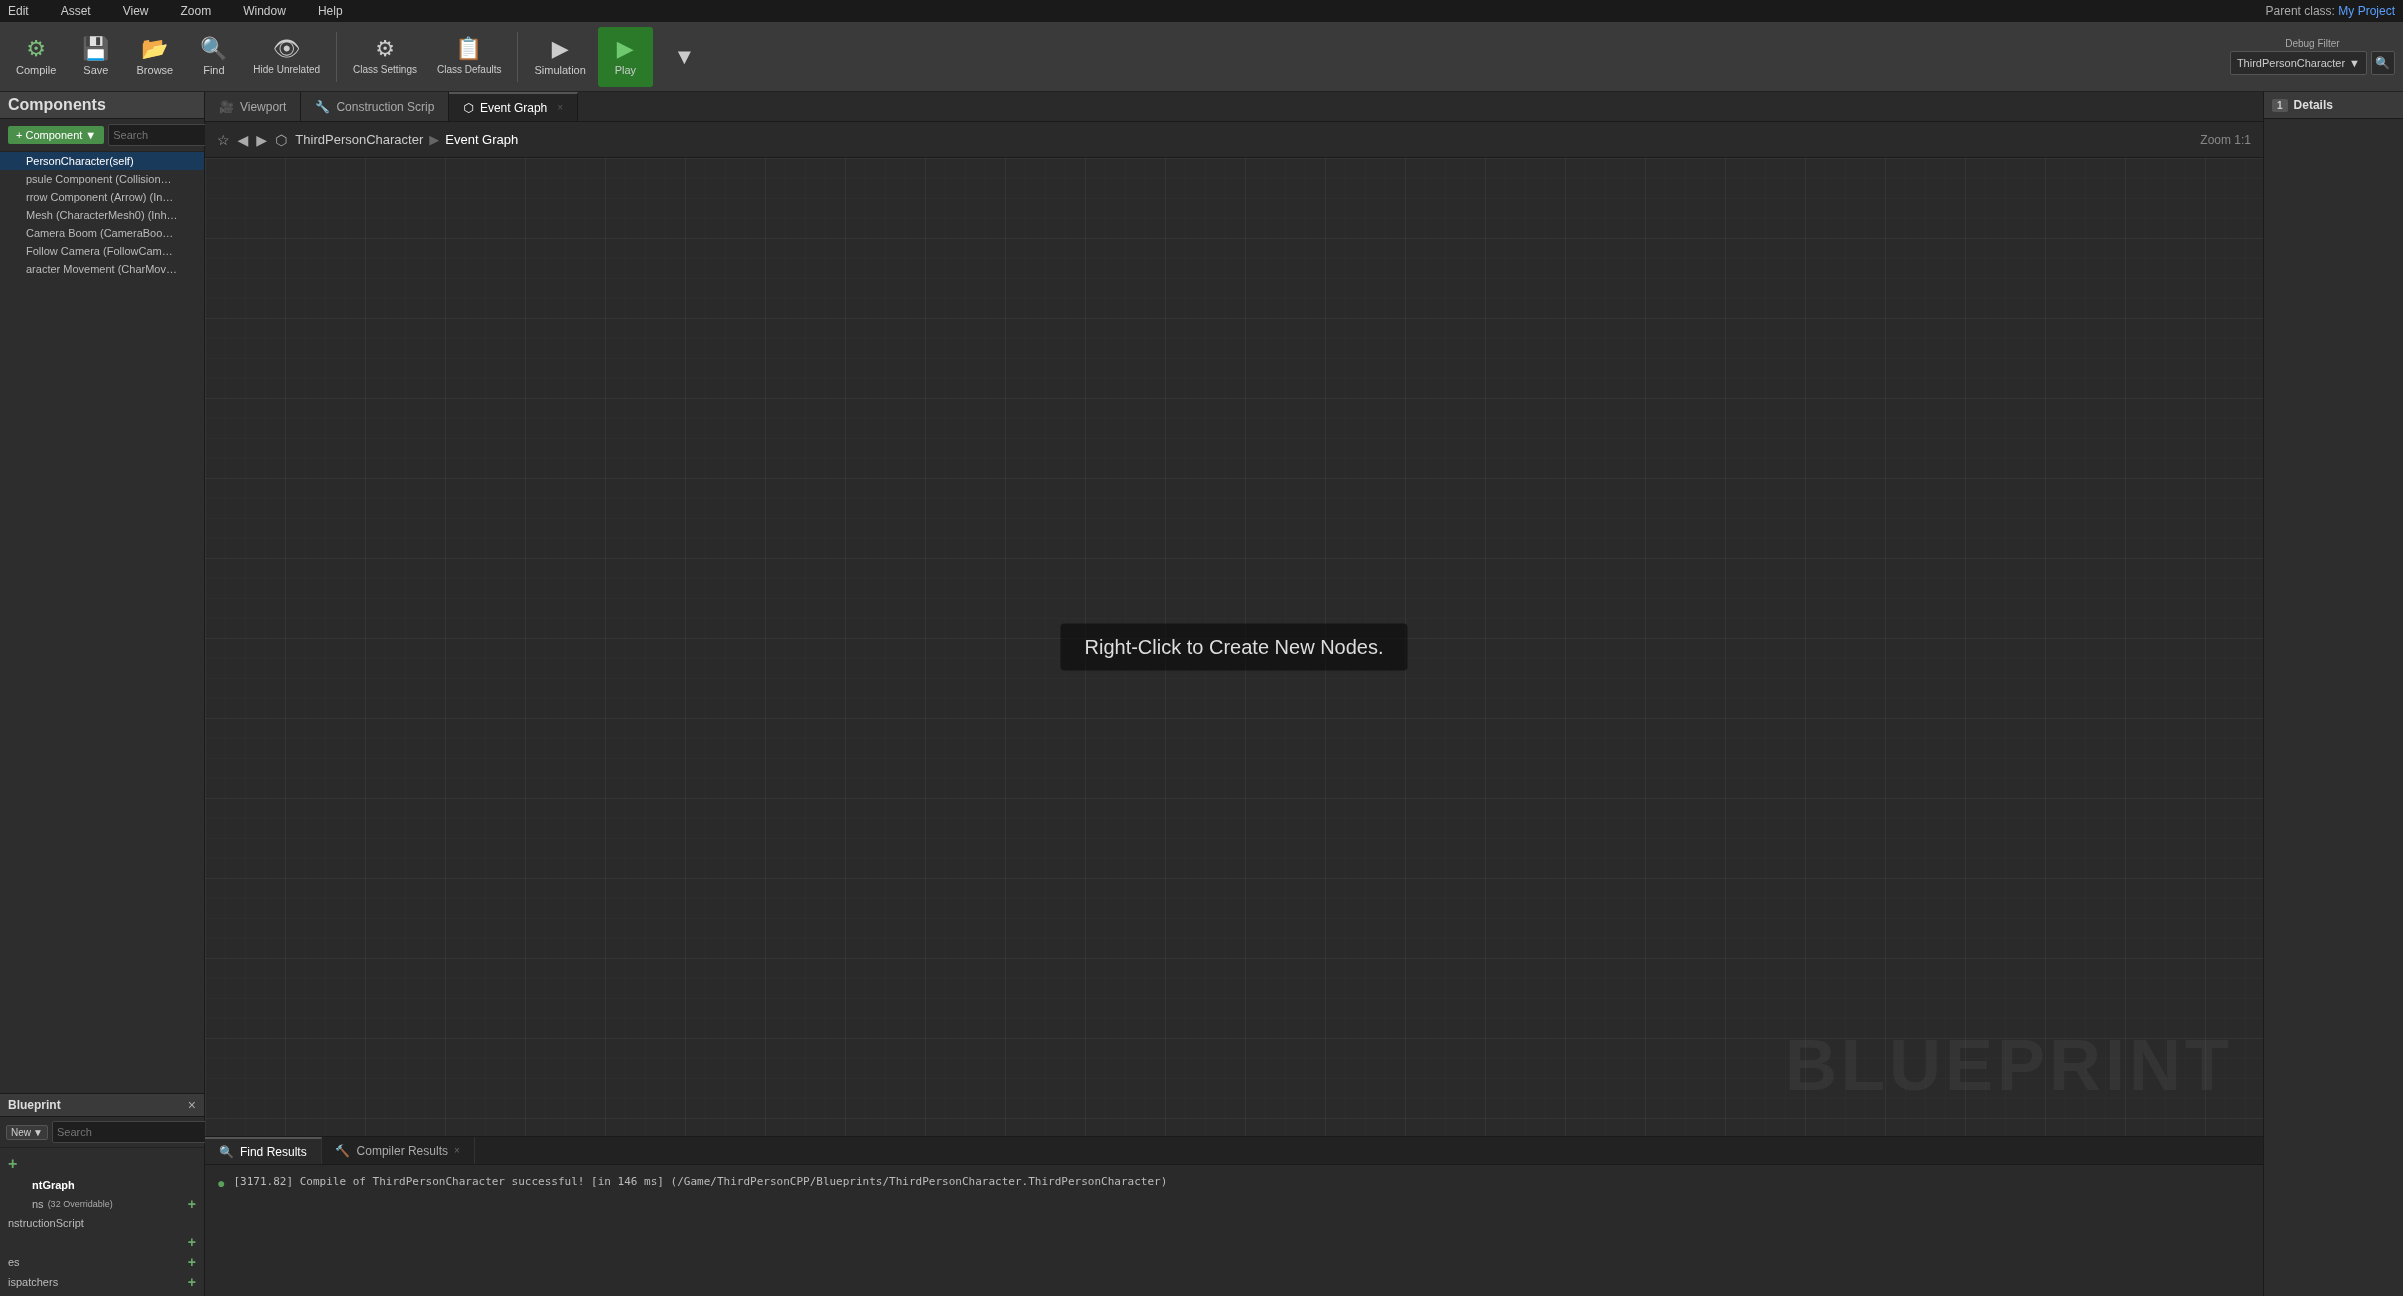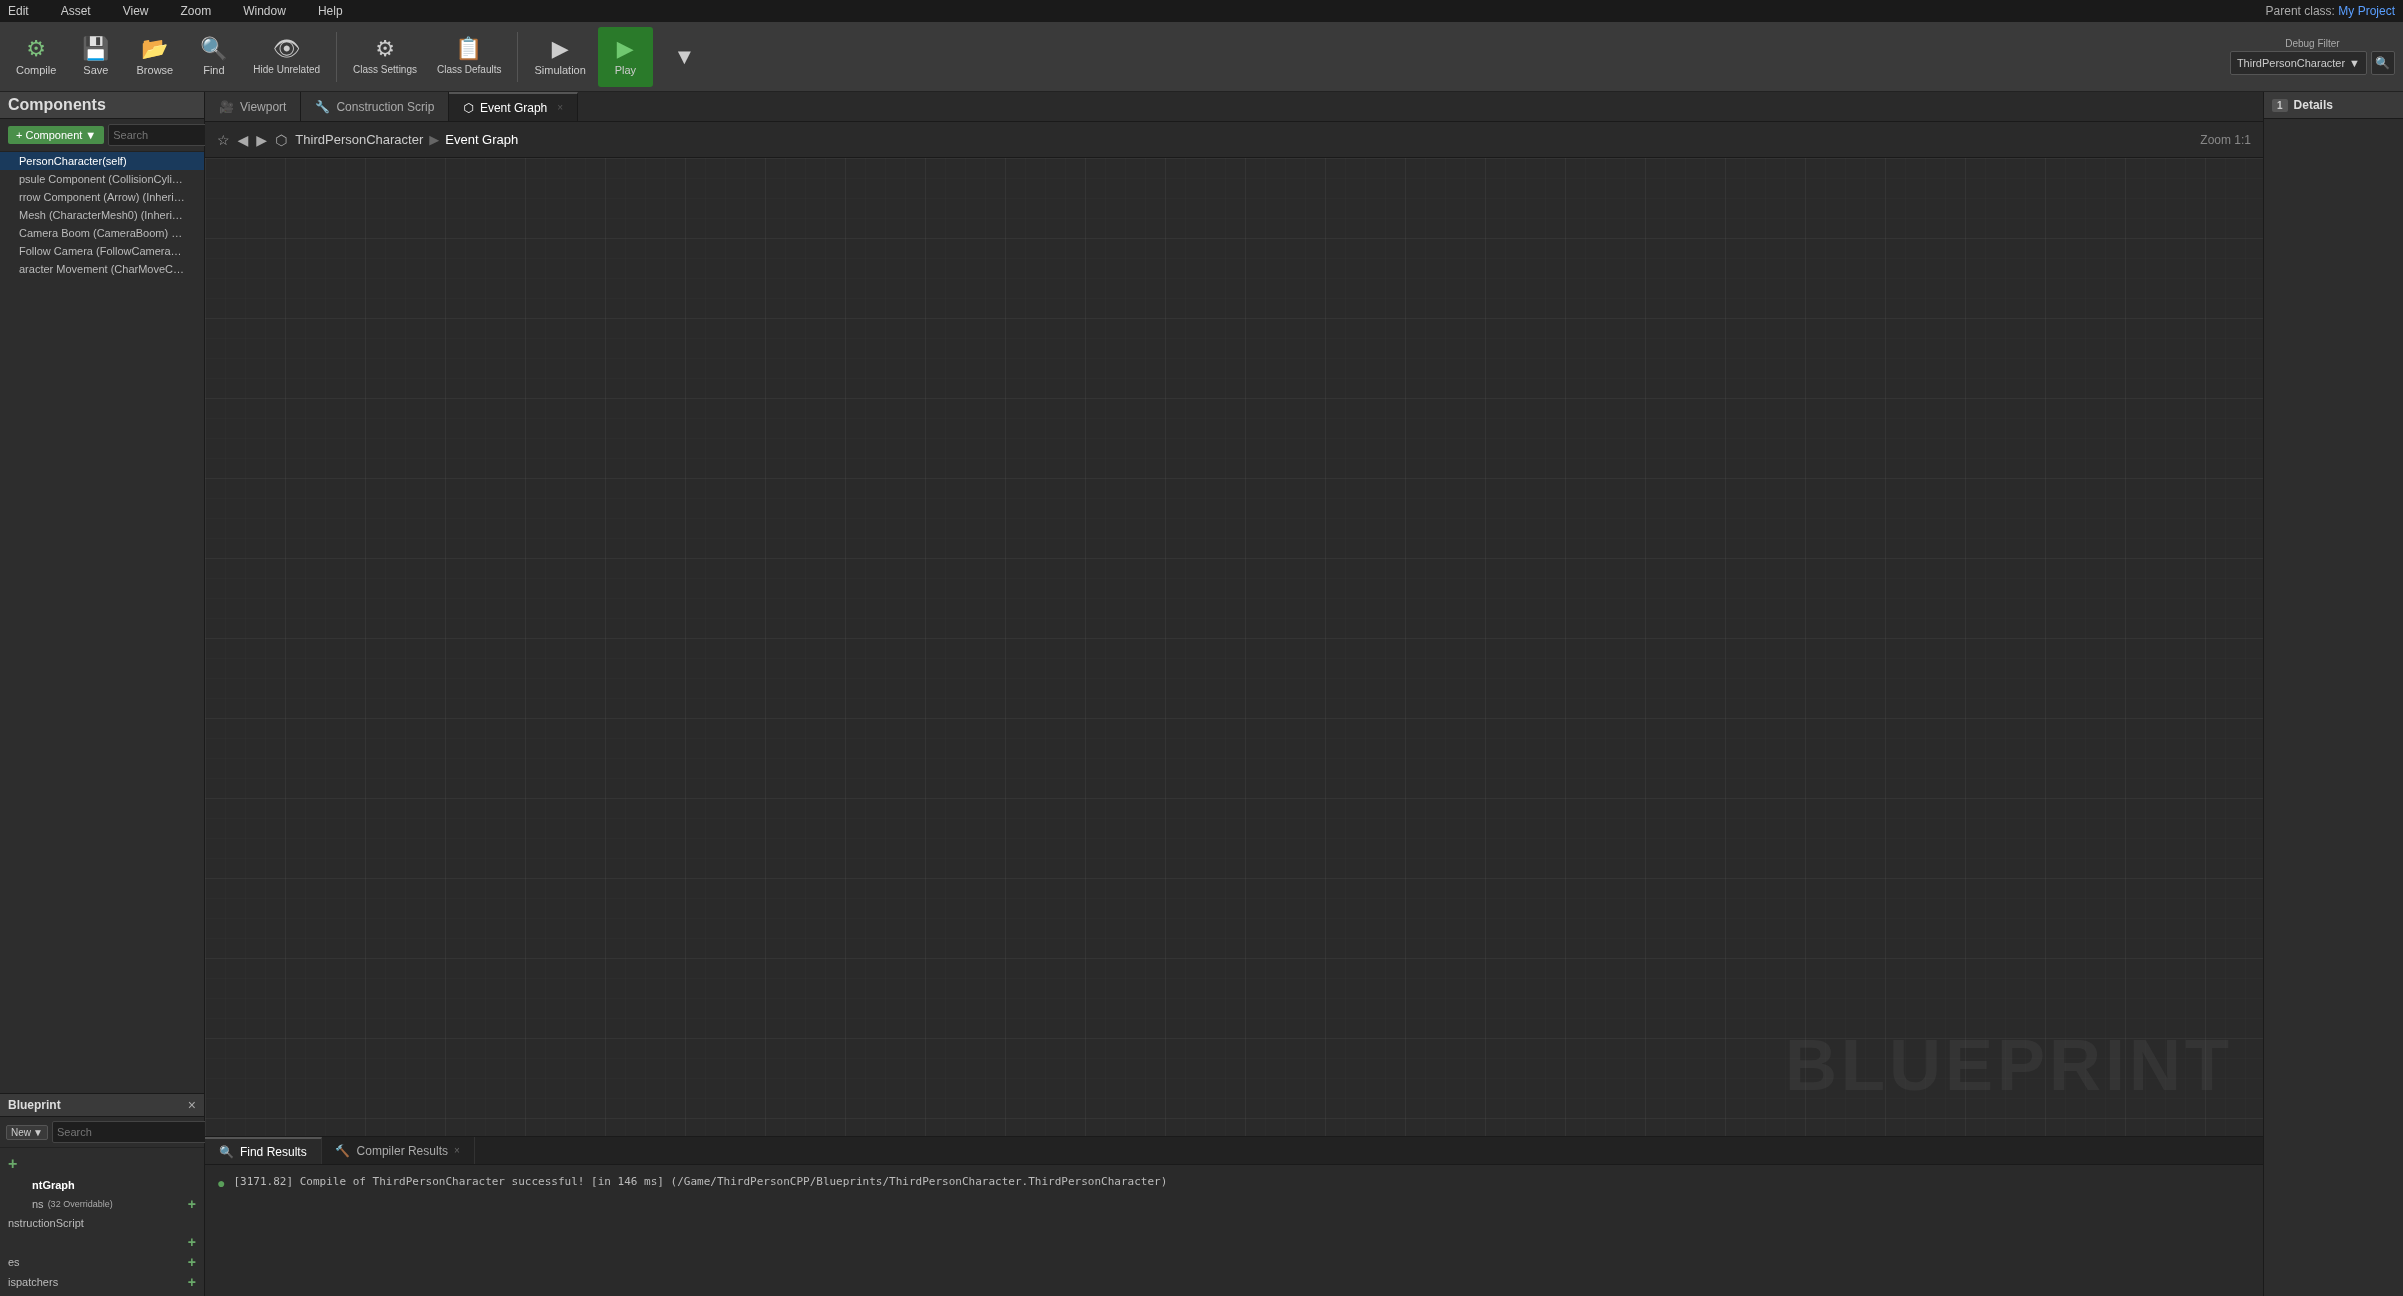--- a/index.html
+++ b/index.html
@@ -191,21 +191,21 @@
       font-size: 11px;
       padding: 0 4px;
     }
 
     .components-list {
       flex: 1;
       overflow-y: auto;
       background: #2d2d2d;
     }
     .component-item {
-      padding: 3px 19px;
+      padding: 3px 26px;
       font-size: 11px;
       color: #bbb;
       cursor: pointer;
       white-space: nowrap;
       overflow: hidden;
       text-overflow: ellipsis;
     }
     .component-item.selected {
       background: #1a3a5c;
       color: #fff;
@@ -696,20 +696,21 @@
         <div class="breadcrumb-path">
           <span>ThirdPersonCharacter</span>
           <span class="breadcrumb-sep">▶</span>
           <span class="breadcrumb-current">Event Graph</span>
         </div>
       </div>
       <span class="zoom-label">Zoom 1:1</span>
     </div>
 
     <div class="graph-canvas">
+      <div class="graph-hint">Right-Click to Create New Nodes.</div>
       <div class="blueprint-watermark">BLUEPRINT</div>
     </div>
 
     <div class="bottom-panel">
       <div class="bottom-tabs">
         <div class="bottom-tab active">
           <span>🔍</span>
           <span>Find Results</span>
         </div>
         <div class="bottom-tab">

